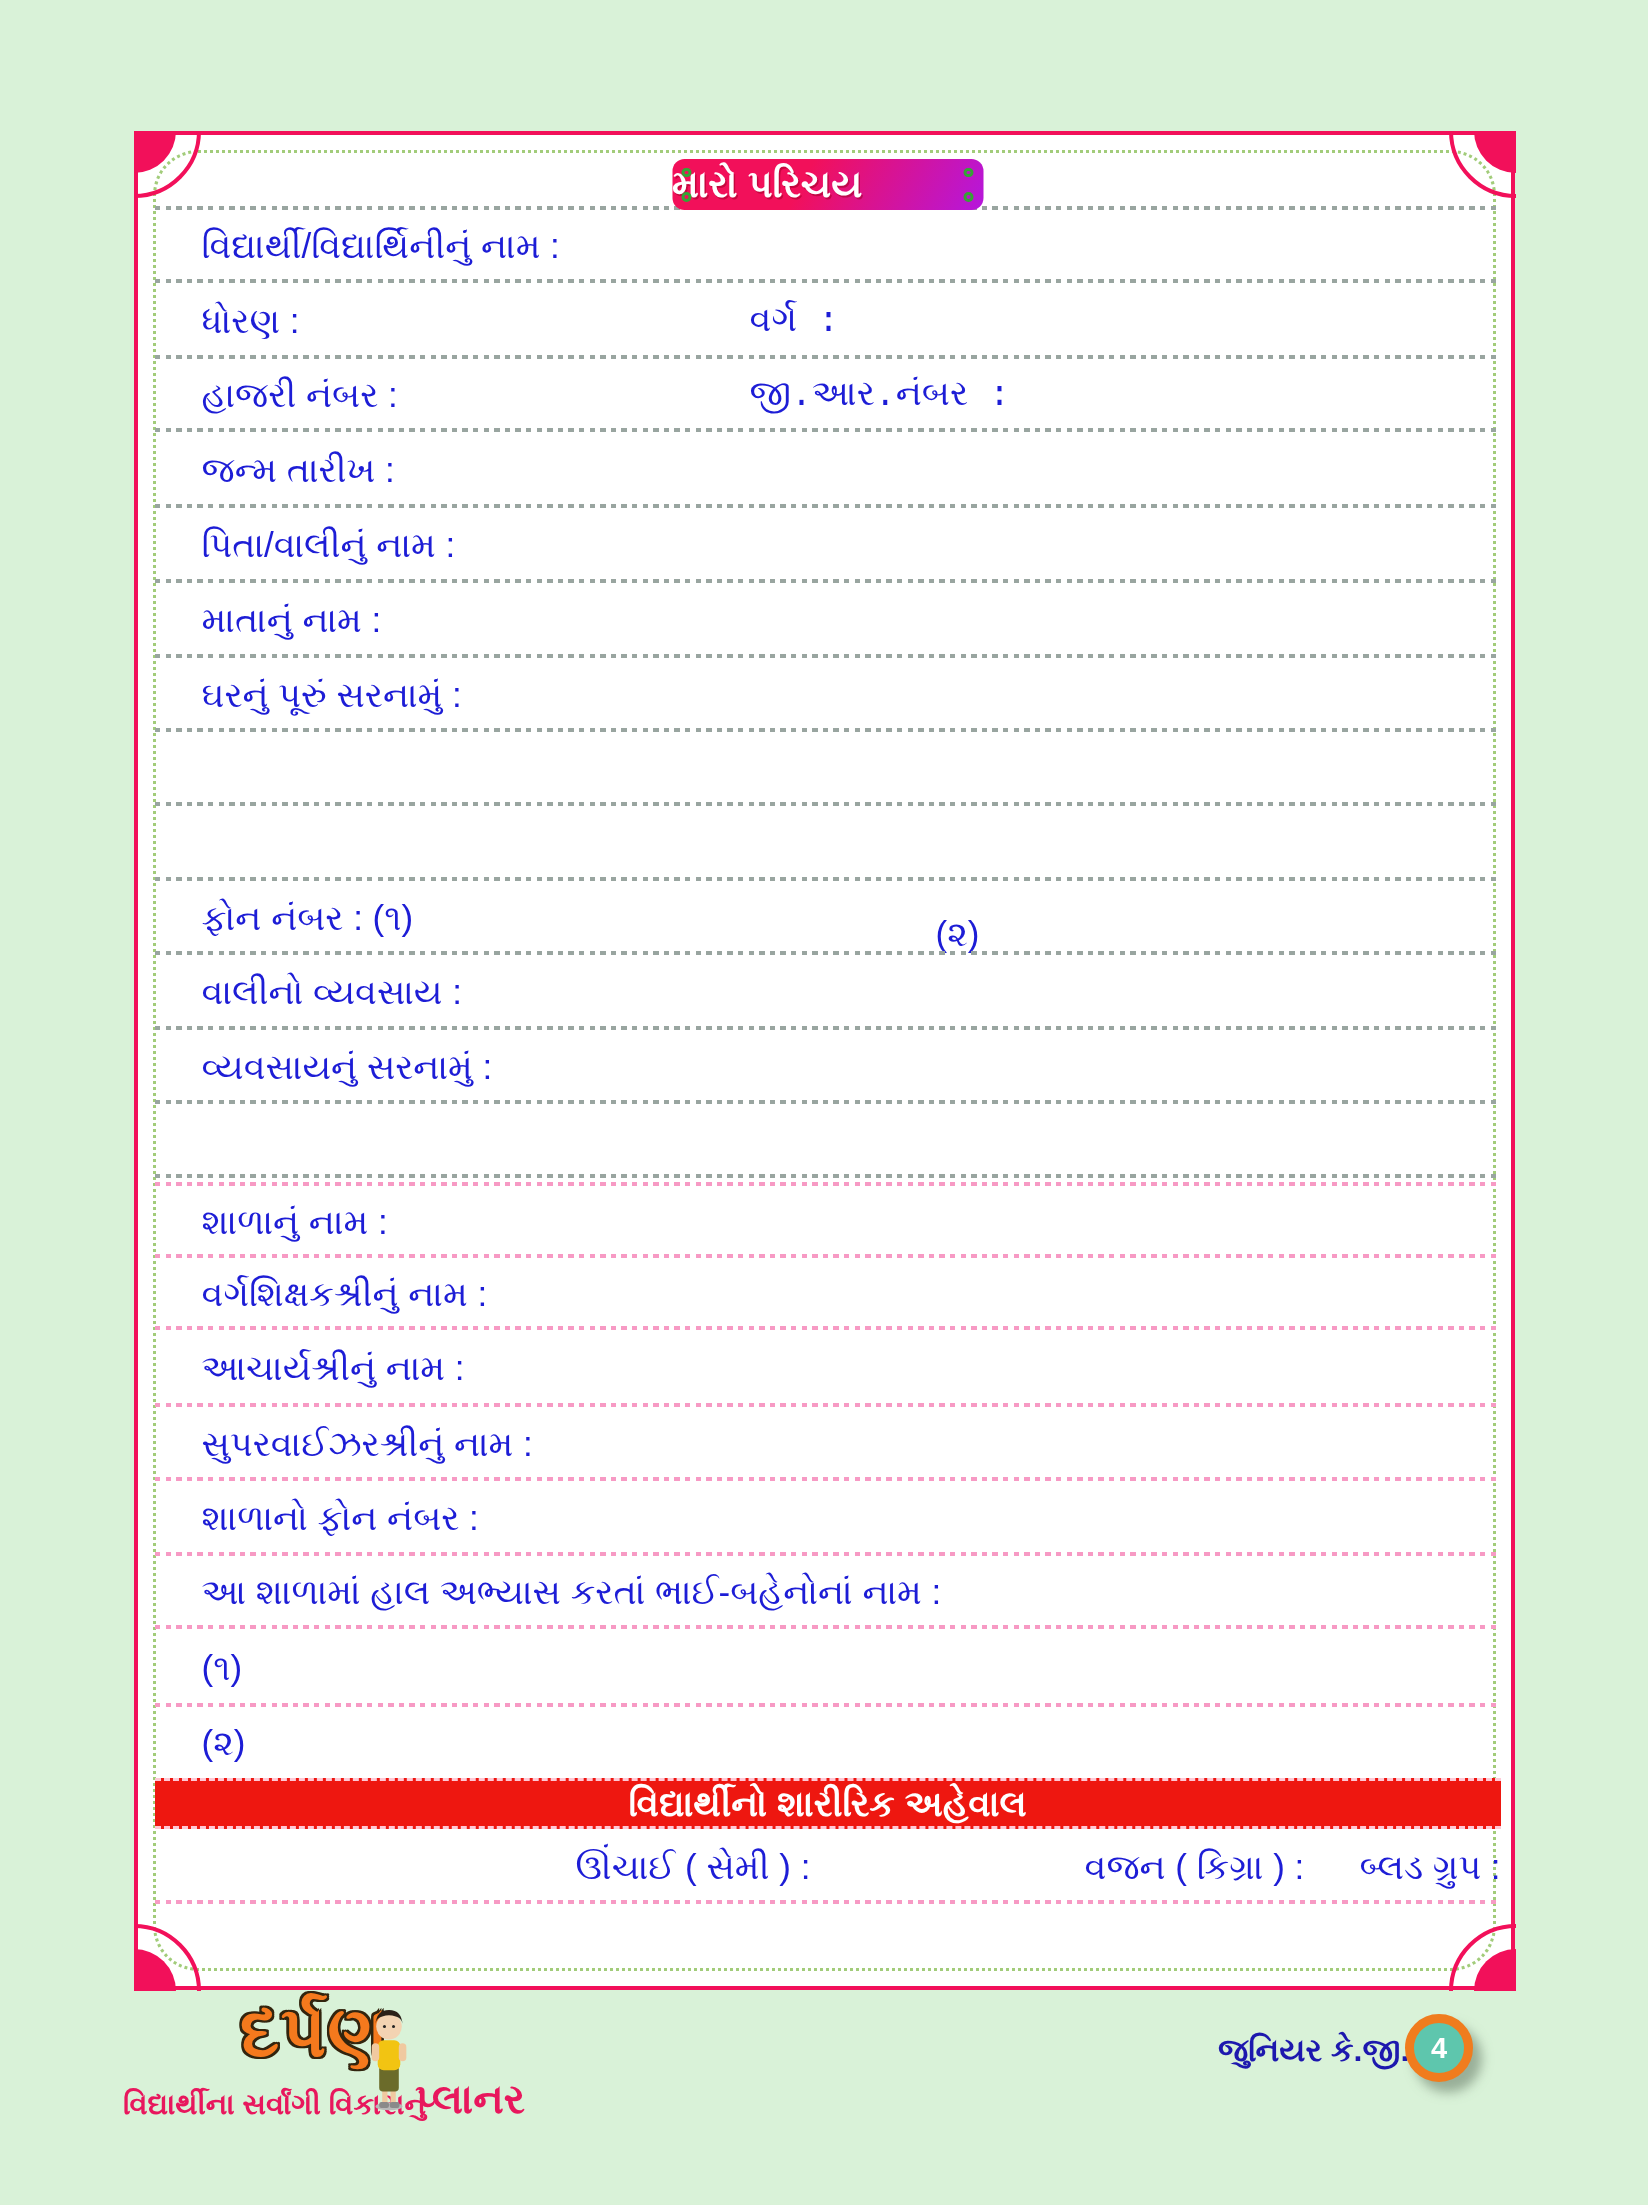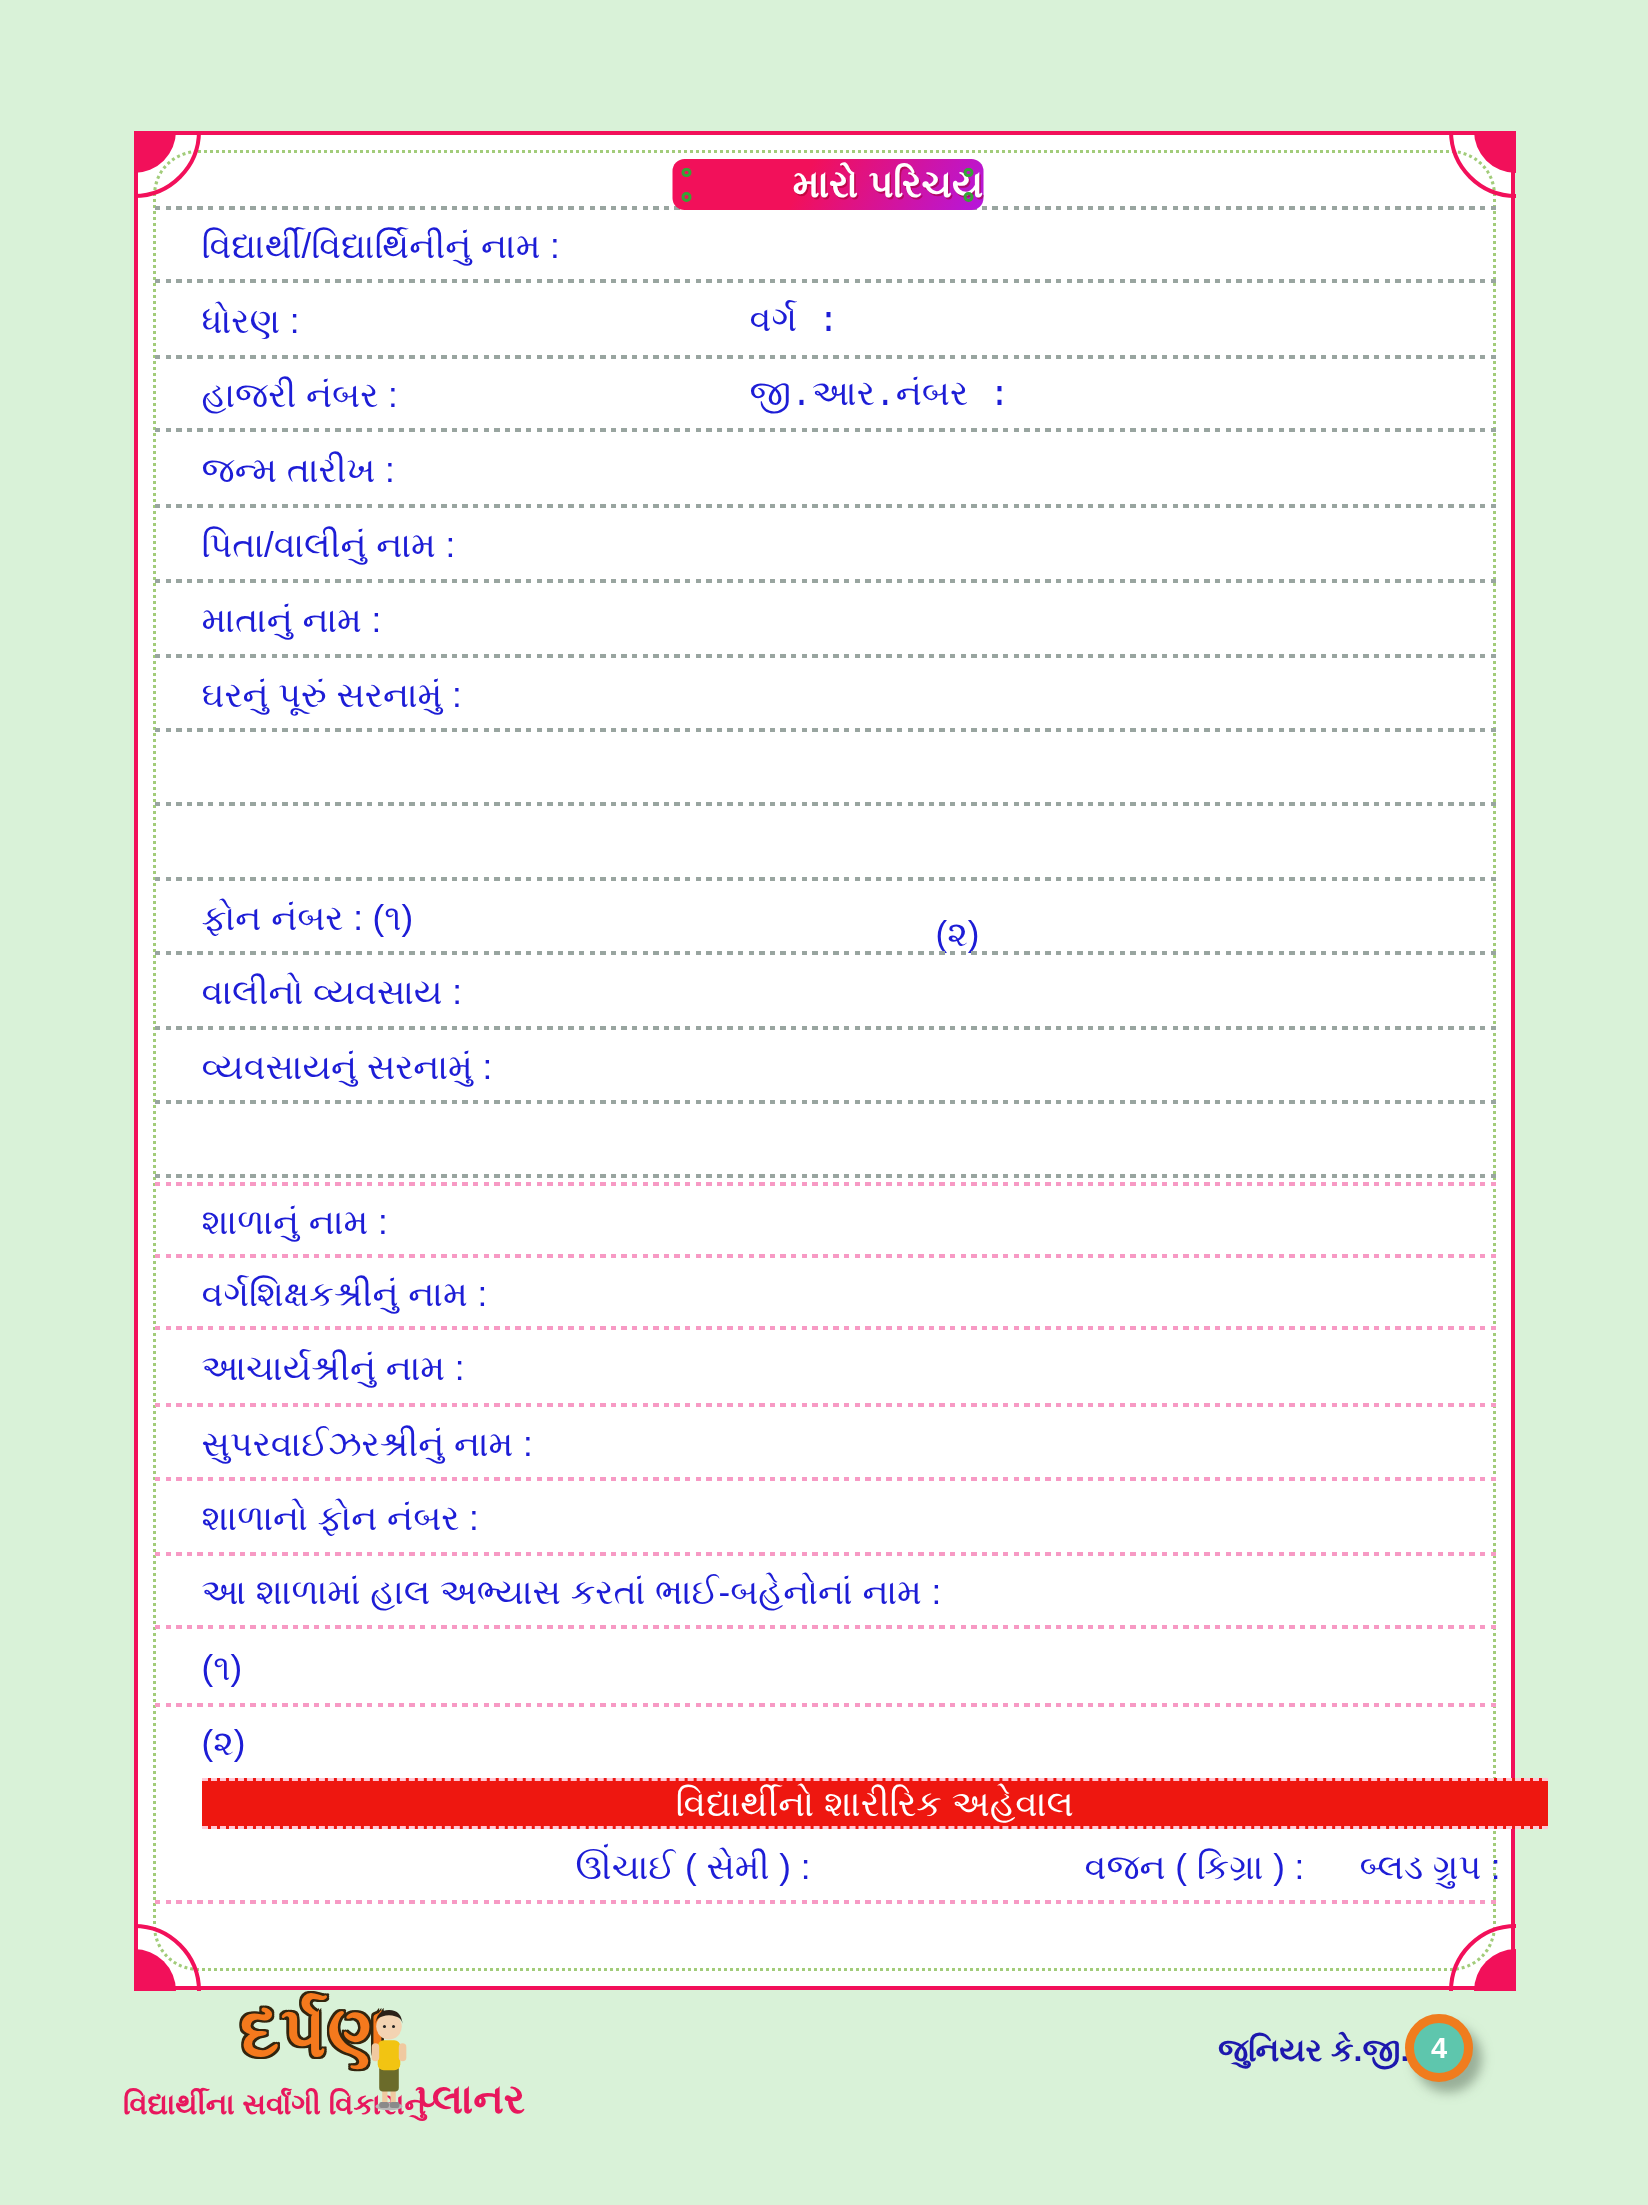--- a/index.html
+++ b/index.html
@@ -42,21 +42,21 @@
   .corner.tl{top:-4.5px;left:-4.5px;}  .corner.tl .disc{top:-42px;left:-42px;}  .corner.tl .arc{top:-67px;left:-67px;}
   .corner.tr{top:-4.5px;right:-4.5px;} .corner.tr .disc{top:-42px;right:-42px;} .corner.tr .arc{top:-67px;right:-67px;}
   .corner.bl{bottom:-4.5px;left:-4.5px;}  .corner.bl .disc{bottom:-42px;left:-42px;}  .corner.bl .arc{bottom:-67px;left:-67px;}
   .corner.br{bottom:-4.5px;right:-4.5px;} .corner.br .disc{bottom:-42px;right:-42px;} .corner.br .arc{bottom:-67px;right:-67px;}
   
   .title-strip{position:absolute;left:16.6px;width:1346px;top:16px;height:59px;}
   .title-banner{
     position:absolute;left:50%;transform:translateX(-50%);top:8.3px;
     width:311px;height:51px;border-radius:12px;z-index:5;
     background:linear-gradient(118deg,var(--crimson) 0%,var(--crimson) 42%,var(--purple) 100%);
-    display:flex;align-items:center;justify-content:flex-end;
+    display:flex;align-items:center;justify-content:flex-start;
     color:#ffffff;font-size:38px;font-weight:bold;
     text-shadow:1.5px 1.5px 0 rgba(160,0,40,.55);
   }
   .screw{position:absolute;width:9.8px;height:9.8px;border-radius:50%;border:3px solid #35a435;}
   .screw.s-tl{left:9.8px;top:8.3px;} .screw.s-tr{right:9.8px;top:8.3px;}
   .screw.s-bl{left:9.8px;bottom:8.3px;} .screw.s-br{right:9.8px;bottom:8.3px;}
   
   .row{
     position:absolute;left:16.6px;width:1346px;
     display:flex;align-items:center;
@@ -82,21 +82,21 @@
   .phone2{position:absolute;left:781px;bottom:0;white-space:nowrap;}
   .p-blood{padding-left:57px;white-space:nowrap;}
   .p-height{position:absolute;left:421px;white-space:nowrap;}
   .p-weight{position:absolute;left:930px;white-space:nowrap;}
   
   .section-banner{
     position:absolute;left:16.6px;width:1346px;top:1643px;height:51px;
     background:var(--section-red);
     border-top:3.8px dashed #ffc9d6;border-bottom:3.8px dashed #ffc9d6;
     display:flex;align-items:center;justify-content:center;
-    color:#ffffff;font-size:36px;font-weight:normal;z-index:2;margin-left:47px;
+    color:#ffffff;font-size:36px;font-weight:bold;z-index:2;
   }
   
   .r1{top:75px;height:73px;}   .r2{top:148px;height:76px;}
   .r3{top:224px;height:73px;}  .r4{top:297px;height:76px;}
   .r5{top:373px;height:75px;}  .r6{top:448px;height:75px;}
   .r7{top:523px;height:74px;}  .r8{top:597px;height:74px;}
   .r9{top:671px;height:75px;} .r10{top:746px;height:74px;}
   .r11{top:820px;height:75px;} .r12{top:896px;height:73px;}
   .r13{top:969px;height:82px;} .r14{top:1051px;height:72px;}
   .r15{top:1123px;height:72px;}  .r16{top:1195px;height:77px;}

